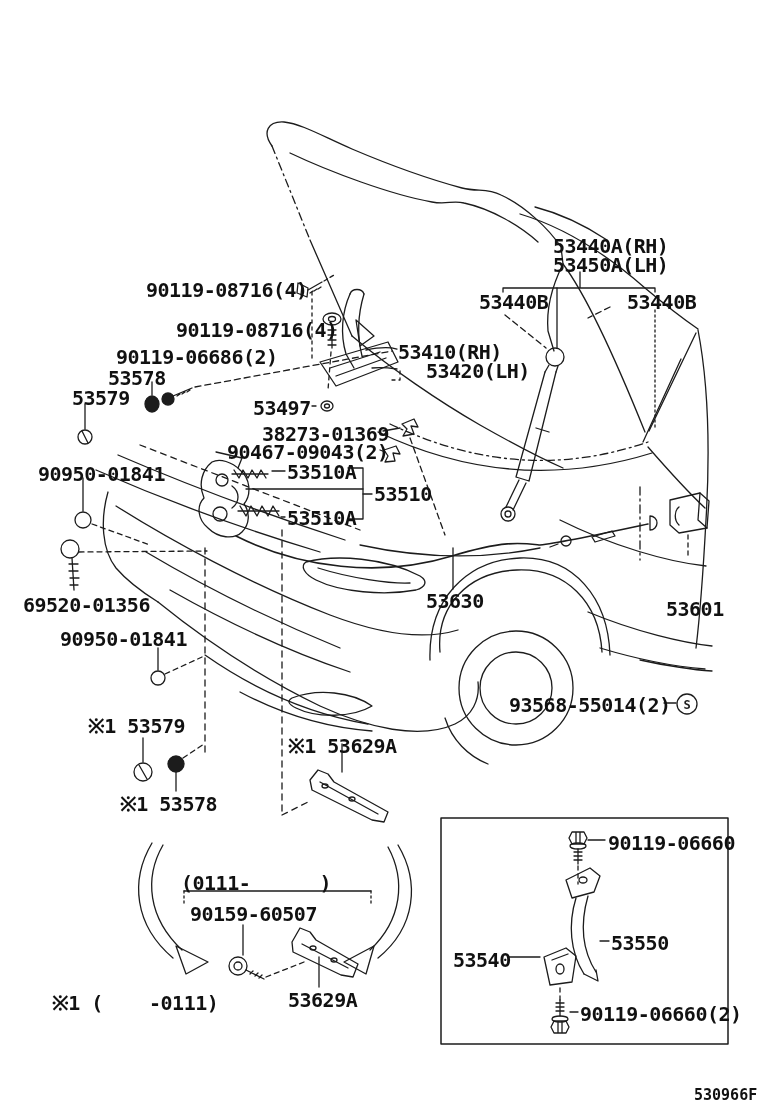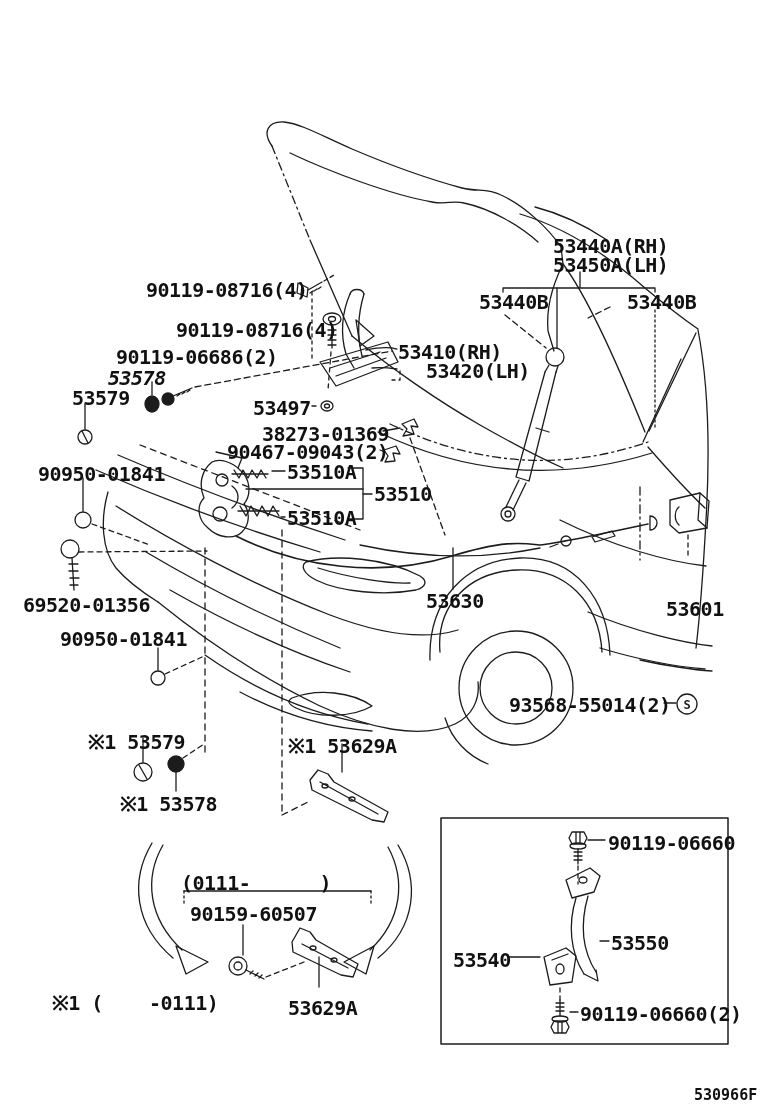--- a/index.html
+++ b/index.html
@@ -255,42 +255,42 @@
   </svg>
 
   <div class="label-layer">
       <div class="part-label" style="left: 553px; top: 236px;">53440A(RH)</div>
       <div class="part-label" style="left: 553px; top: 255px;">53450A(LH)</div>
       <div class="part-label" style="left: 479px; top: 292px;">53440B</div>
       <div class="part-label" style="left: 627px; top: 292px;">53440B</div>
       <div class="part-label" style="left: 146px; top: 280px;">90119-08716(4)</div>
       <div class="part-label" style="left: 176px; top: 320px;">90119-08716(4)</div>
       <div class="part-label" style="left: 116px; top: 347px;">90119-06686(2)</div>
-      <div class="part-label" style="left: 108px; top: 368px; font-style: italic;">53578</div>
+      <div class="part-label" style="left: 108px; top: 368px;">53578</div>
       <div class="part-label" style="left: 72px; top: 388px;">53579</div>
       <div class="part-label" style="left: 398px; top: 342px;">53410(RH)</div>
       <div class="part-label" style="left: 398px; top: 361px; margin-left: 28px;">53420(LH)</div>
       <div class="part-label" style="left: 253px; top: 398px;">53497</div>
       <div class="part-label" style="left: 262px; top: 424px;">38273-01369</div>
       <div class="part-label" style="left: 227px; top: 442px;">90467-09043(2)</div>
       <div class="part-label" style="left: 287px; top: 462px;">53510A</div>
       <div class="part-label" style="left: 374px; top: 484px;">53510</div>
       <div class="part-label" style="left: 287px; top: 508px;">53510A</div>
       <div class="part-label" style="left: 38px; top: 464px;">90950-01841</div>
       <div class="part-label" style="left: 23px; top: 595px;">69520-01356</div>
       <div class="part-label" style="left: 60px; top: 629px;">90950-01841</div>
       <div class="part-label" style="left: 426px; top: 591px;">53630</div>
       <div class="part-label" style="left: 666px; top: 559px; margin-top: 40px;">53601</div>
       <div class="part-label" style="left: 509px; top: 695px;">93568-55014(2)</div>
-      <div class="part-label" style="left: 88px; top: 716px; margin-top: 16px;">※1 53579</div>
+      <div class="part-label" style="left: 88px; top: 716px;">※1 53579</div>
       <div class="part-label" style="left: 120px; top: 794px;">※1 53578</div>
       <div class="part-label" style="left: 288px; top: 736px;">※1 53629A</div>
       <div class="part-label" style="left: 181px; top: 873px;">(0111-      )</div>
       <div class="part-label" style="left: 190px; top: 904px;">90159-60507</div>
-      <div class="part-label" style="left: 288px; top: 990px; margin-top: 8px;">53629A</div>
+      <div class="part-label" style="left: 288px; top: 990px;">53629A</div>
       <div class="part-label" style="left: 28px; top: 993px; margin-left: 24px;">※1 (    -0111)</div>
       <div class="part-label" style="left: 608px; top: 833px;">90119-06660</div>
       <div class="part-label" style="left: 611px; top: 933px;">53550</div>
       <div class="part-label" style="left: 453px; top: 950px;">53540</div>
       <div class="part-label" style="left: 580px; top: 1004px;">90119-06660(2)</div>
       <div class="part-label small" style="left: 694px; top: 1088px; font-size: 15px;">530966F</div>
     </div>
 </div>
 
 </body></html>

